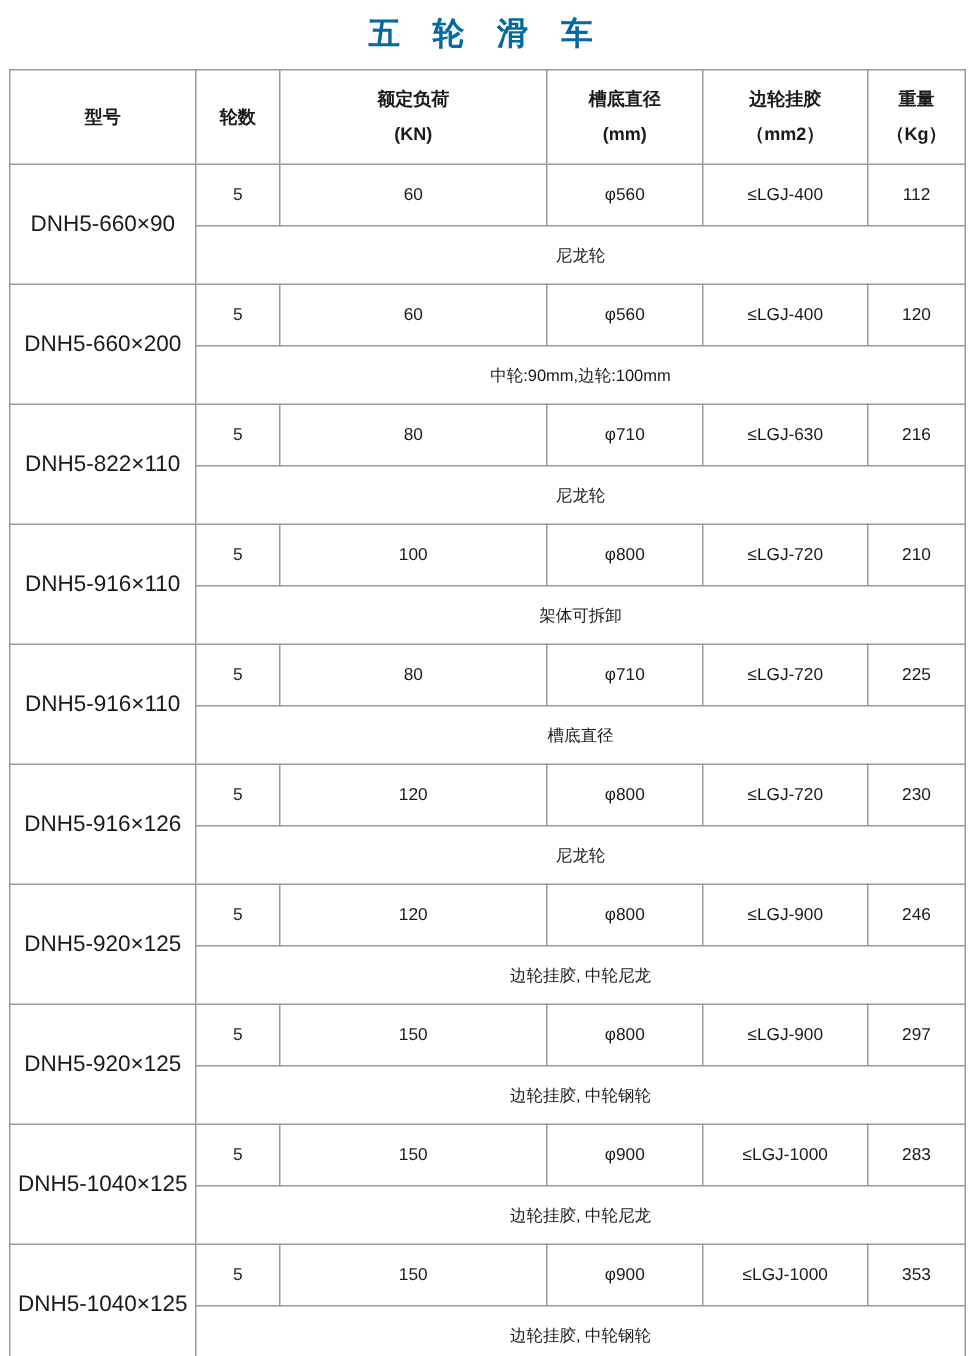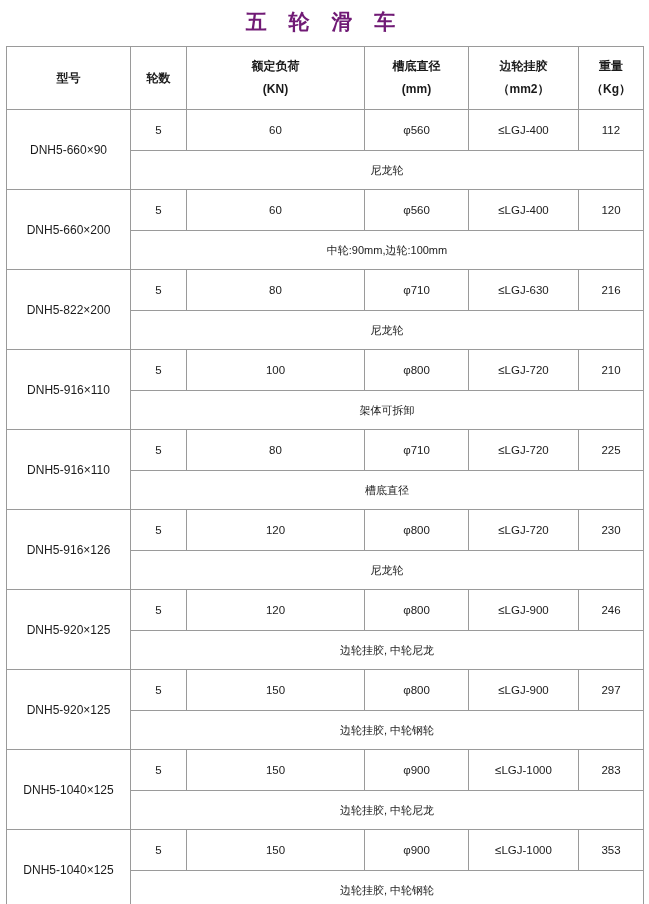--- a/index.html
+++ b/index.html
@@ -19,21 +19,21 @@
     height: 904px;
     box-sizing: border-box;
     padding: 0 6px;
   }
   .doc-title {
     text-align: center;
     font-size: 21px;
     font-weight: bold;
     letter-spacing: 8px;
     padding: 8px 0 10px 0;
-    color: #701a75;
+    color: #0369a1;
   }
   table.spec {
     width: 637px;
     border-collapse: collapse;
     table-layout: fixed;
     font-size: 11.5px;
   }
   table.spec td, table.spec th {
     border: 1px solid #9a9a9a;
     text-align: center;
@@ -51,21 +51,21 @@
   thead th .l1 { display: block; }
   thead th .l2 { display: block; }
   .c-model  { width: 124px; }
   .c-wheels { width: 56px; }
   .c-load   { width: 178px; }
   .c-groove { width: 104px; }
   .c-wire   { width: 110px; }
   .c-weight { width: 65px; }
 
   .model-cell {
-    font-size: 12px;
+    font-size: 15px;
     height: 78px;
   }
   .data-row td {
     height: 40px;
   }
   .note-row td {
     height: 38px;
     font-size: 11px;
     margin-left: 12px;
   }
@@ -135,21 +135,21 @@
         <td>60</td>
         <td>φ560</td>
         <td>≤LGJ-400</td>
         <td>120</td>
       </tr>
       <tr class="note-row">
         <td colspan="5">中轮:90mm,边轮:100mm</td>
       </tr>
 
       <tr class="data-row">
-        <td class="model-cell" rowspan="2">DNH5-822×200</td>
+        <td class="model-cell" rowspan="2">DNH5-822×110</td>
         <td>5</td>
         <td>80</td>
         <td>φ710</td>
         <td>≤LGJ-630</td>
         <td>216</td>
       </tr>
       <tr class="note-row">
         <td colspan="5">尼龙轮</td>
       </tr>
 

